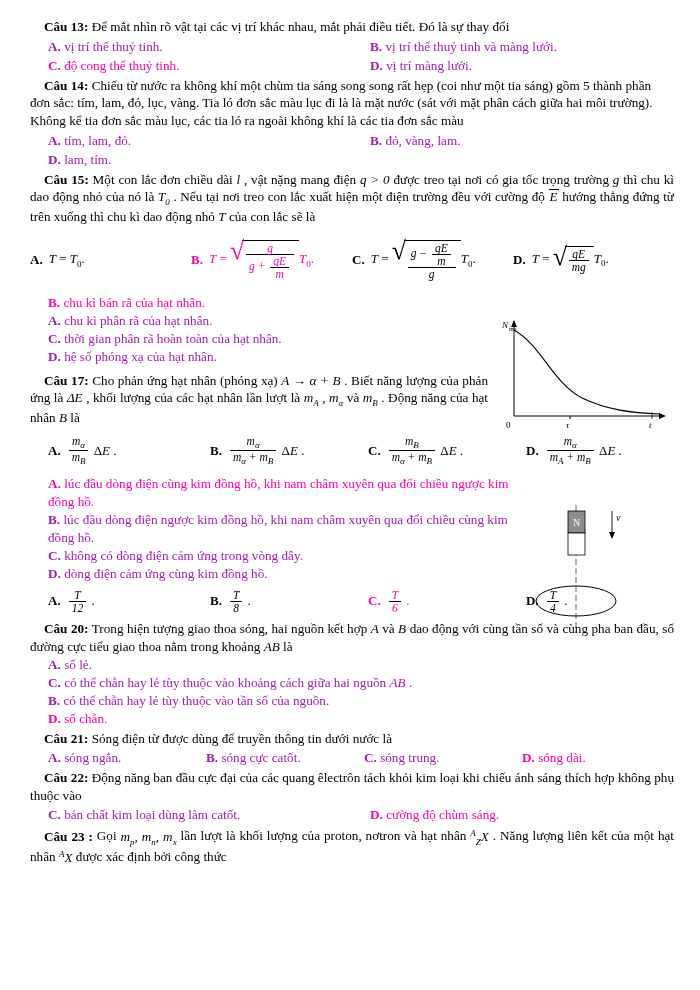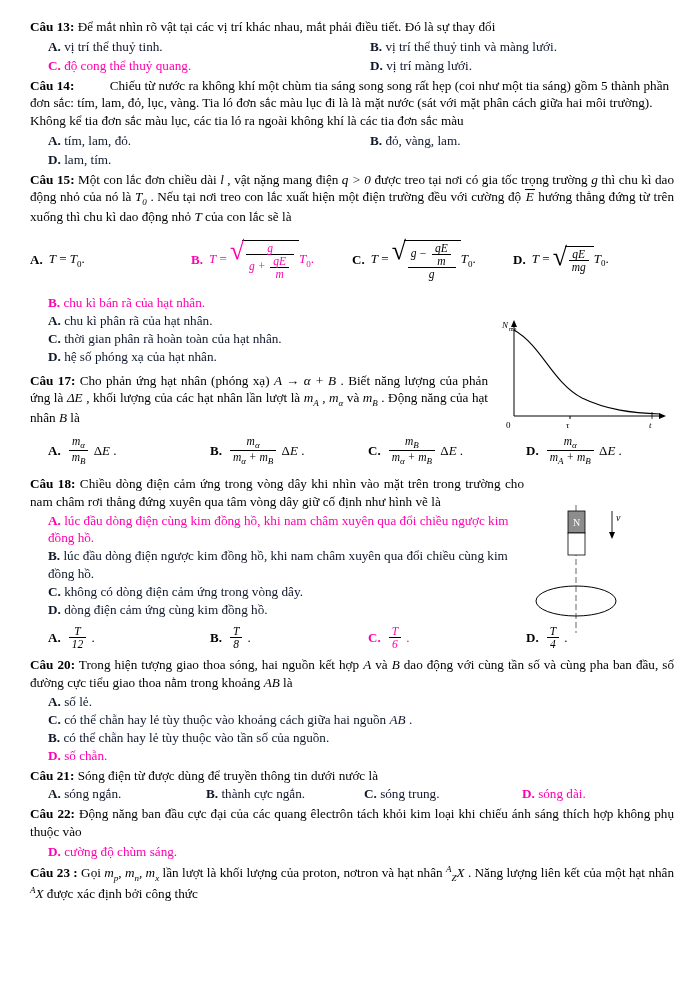--- a/index.html
+++ b/index.html
@@ -10,28 +10,28 @@
     color:#000000;
   }
   .page{
     width:700px;
     min-height:990px;
     padding:18px 26px 10px 30px;
     box-sizing:border-box;
     position:relative;
   }
   .q{font-size:13.2px; line-height:1.34; margin:0 0 1px 0;}
-  .qhead{font-weight:bold;}
+  .qhead{font-weight:bold;margin-left:14px;}
   .stem{display:block; text-align:justify;}
   .ans-row{display:flex; width:100%;}
   .ans-col{width:50%; box-sizing:border-box; padding-right:6px;}
   .ans{font-size:13.2px; line-height:1.36;}
   .lbl{font-weight:bold;}
   .pink{color:#ff00b0;}
-  .blk{color:#0f172a;}
+  .blk{color:#a21caf;}
   .indent{padding-left:18px;}
   i.v{font-style:italic;}
   sub{font-size:9px;}
   sup{font-size:9px;}
   
   .frac{display:inline-block; vertical-align:middle; text-align:center; font-style:italic; line-height:1.05; margin:0 2px;}
   .frac .num{display:block; padding:0 3px; font-size:11.5px;}
   .frac .den{display:block; border-top:1px solid #000; padding:0 3px; font-size:11.5px;}
   
   .sqrt{display:inline-block; position:relative; padding-left:12px; vertical-align:middle;}
@@ -56,29 +56,29 @@
   <div class="ans-row indent">
     <div class="ans-col">
       <span class="ans blk"><span class="lbl">A.</span><span> vị trí thể thuỷ tinh.</span></span>
     </div>
     <div class="ans-col">
       <span class="ans blk"><span class="lbl">B.</span><span> vị trí thể thuỷ tinh và màng lưới.</span></span>
     </div>
   </div>
   <div class="ans-row indent">
     <div class="ans-col">
-      <span class="ans pink"><span class="lbl">C.</span><span> độ cong thể thuỷ quang.</span></span>
+      <span class="ans pink"><span class="lbl">C.</span><span> độ cong thể thuỷ tinh.</span></span>
     </div>
     <div class="ans-col">
       <span class="ans blk"><span class="lbl">D.</span><span> vị trí màng lưới.</span></span>
     </div>
   </div>
 
   <div class="q" style="margin-top:2px;">
-    <span class="qhead">Câu 14:</span><span class="stem" style="display:inline;margin-left:32px;"> Chiếu từ nước ra không khí một chùm tia sáng song song rất hẹp (coi như một tia sáng) gồm 5 thành phần đơn sắc: tím, lam, đỏ, lục, vàng. Tia ló đơn sắc màu lục đi là là mặt nước (sát với mặt phân cách giữa hai môi trường). Không kể tia đơn sắc màu lục, các tia ló ra ngoài không khí là các tia đơn sắc màu</span>
+    <span class="qhead">Câu 14:</span><span class="stem" style="display:inline;"> Chiếu từ nước ra không khí một chùm tia sáng song song rất hẹp (coi như một tia sáng) gồm 5 thành phần đơn sắc: tím, lam, đỏ, lục, vàng. Tia ló đơn sắc màu lục đi là là mặt nước (sát với mặt phân cách giữa hai môi trường). Không kể tia đơn sắc màu lục, các tia ló ra ngoài không khí là các tia đơn sắc màu</span>
   </div>
   <div class="ans-row indent">
     <div class="ans-col">
       <span class="ans blk"><span class="lbl">A.</span><span> tím, lam, đỏ.</span></span>
     </div>
     <div class="ans-col">
       <span class="ans blk"><span class="lbl">B.</span><span> đỏ, vàng, lam.</span></span>
     </div>
   </div>
   <div class="ans-row indent">
@@ -195,23 +195,20 @@
         <rect x="40" y="6" width="17" height="22" fill="#8d8d8d" stroke="#000" stroke-width="0.8"></rect>
         <text x="45" y="21" font-family="Liberation Serif, serif" font-size="10" fill="#ffffff">N</text>
         <rect x="40" y="28" width="17" height="22" fill="#ffffff" stroke="#000" stroke-width="0.8"></rect>
         <line x1="84" y1="6" x2="84" y2="30" stroke="#000" stroke-width="0.9"></line>
         <polygon points="84,34 81,27 87,27" fill="#000"></polygon>
         <text x="88" y="16" font-family="Liberation Serif, serif" font-size="10" font-style="italic">v</text>
         <ellipse cx="48" cy="96" rx="40" ry="15" fill="none" stroke="#000" stroke-width="1"></ellipse>
       </svg>
     </div>
 
-    <div class="q" style="margin-top:6px; padding-right:150px; text-align:justify;">
-      <span class="qhead">Câu 18:</span><span> Chiều dòng điện cảm ứng trong vòng dây khi nhìn vào mặt trên trong trường cho nam châm rơi thẳng đứng xuyên qua tâm vòng dây giữ cố định như hình vẽ là</span>
-    </div>
     <div class="indent" style="padding-right:150px;">
       <div class="ans pink"><span class="lbl">A.</span><span> lúc đầu dòng điện cùng kim đồng hồ, khi nam châm xuyên qua đổi chiều ngược kim đồng hồ.</span></div>
       <div class="ans blk"><span class="lbl">B.</span><span> lúc đầu dòng điện ngược kim đồng hồ, khi nam châm xuyên qua đổi chiều cùng kim đồng hồ.</span></div>
       <div class="ans blk"><span class="lbl">C.</span><span> không có dòng điện cảm ứng trong vòng dây.</span></div>
       <div class="ans blk"><span class="lbl">D.</span><span> dòng điện cảm ứng cùng kim đồng hồ.</span></div>
     </div>
   </div>
 
 
   <div class="frow" style="margin-top:6px; margin-bottom:6px;">
@@ -260,34 +257,35 @@
   </div>
 
   <div class="q" style="margin-top:2px;">
     <span class="qhead">Câu 21:</span><span> Sóng điện từ được dùng để truyền thông tin dưới nước là</span>
   </div>
   <div class="frow" style="margin:0;">
     <div class="fcell" style="padding-left:18px;">
         <span class="ans blk"><span class="lbl">A.</span><span> sóng ngắn.</span></span>
       </div>
     <div class="fcell" style="padding-left:6px;">
-        <span class="ans blk"><span class="lbl">B.</span><span> thành cực ngắn.</span></span>
+        <span class="ans blk"><span class="lbl">B.</span><span> sóng cực catốt.</span></span>
       </div>
     <div class="fcell" style="padding-left:6px;">
         <span class="ans blk"><span class="lbl">C.</span><span> sóng trung.</span></span>
       </div>
     <div class="fcell pink" style="padding-left:6px;">
         <span class="ans"><span class="lbl">D.</span><span> sóng dài.</span></span>
       </div>
   </div>
 
   <div class="q" style="margin-top:2px; text-align:justify;">
     <span class="qhead">Câu 22:</span><span> Động năng ban đầu cực đại của các quang êlectrôn tách khỏi kim loại khi chiếu ánh sáng thích hợp không phụ thuộc vào</span>
   </div>
   <div class="ans-row indent">
+    <div class="ans-col"><span class="ans blk"><span class="lbl">C.</span><span> bản chất kim loại dùng làm catốt.</span></span></div>
     <div class="ans-col"><span class="ans pink"><span class="lbl">D.</span><span> cường độ chùm sáng.</span></span></div>
   </div>
 
   <div class="q" style="margin-top:2px; text-align:justify;">
     <span class="qhead">Câu 23 :</span><span> Gọi </span><i class="v">m<sub>p</sub>, m<sub>n</sub>, m<sub>x</sub></i><span> lần lượt là khối lượng của proton, nơtron và hạt nhân </span><i class="v"><sup>A</sup><sub>Z</sub>X</i><span> . Năng lượng liên kết của một hạt nhân </span><i class="v"><sup>A</sup>X</i><span> được xác định bởi công thức</span>
   </div>
 
 </div>
 
 </body></html>

